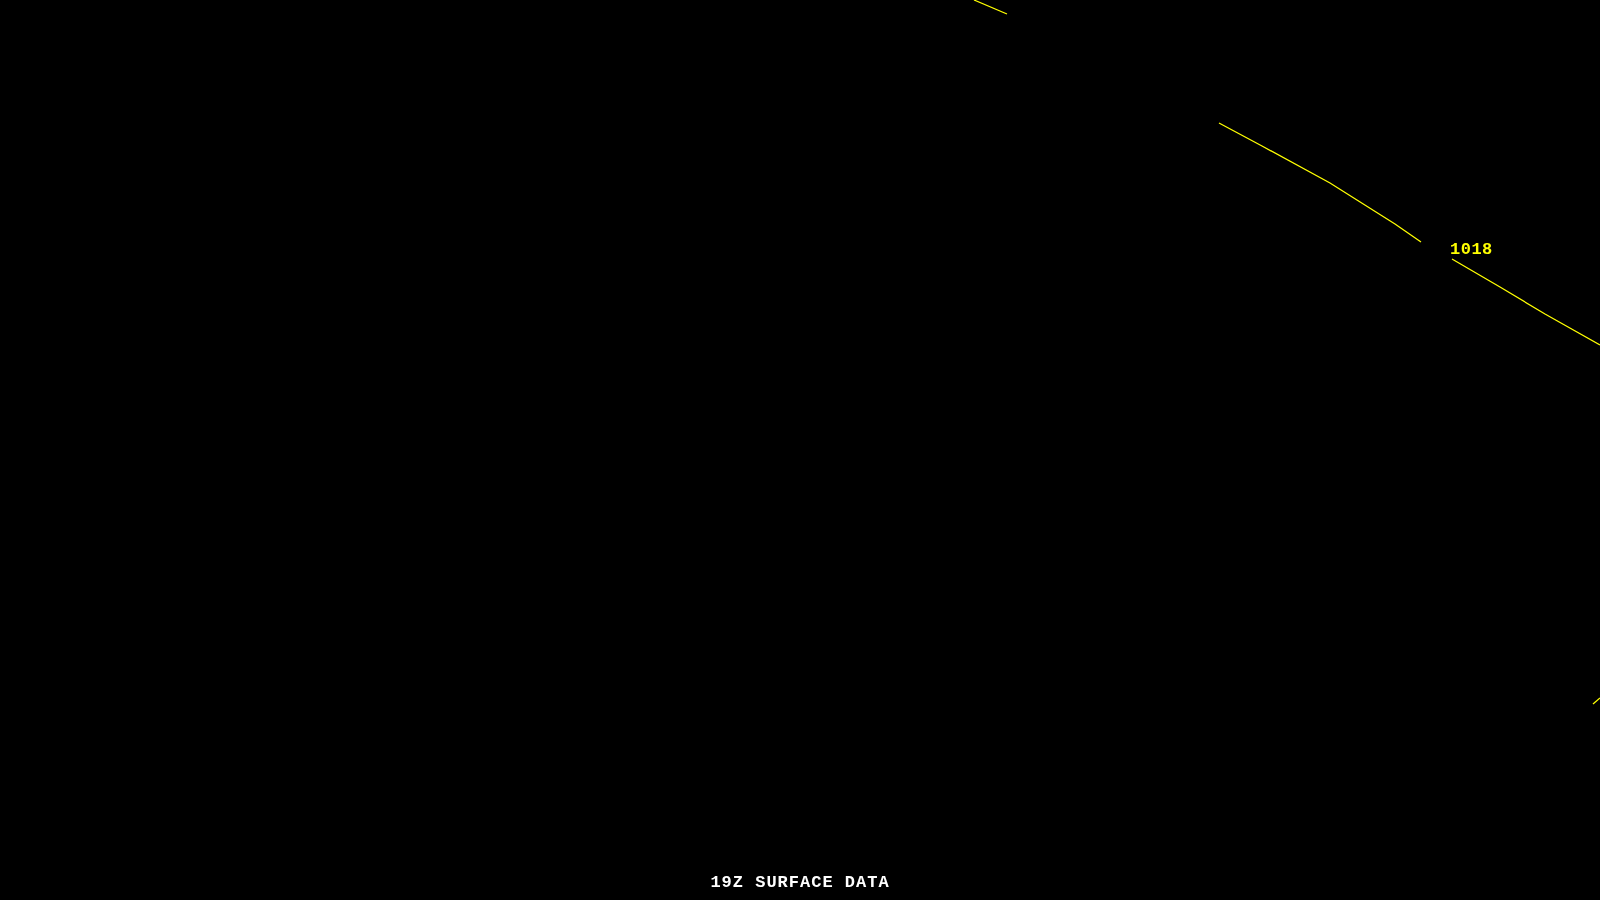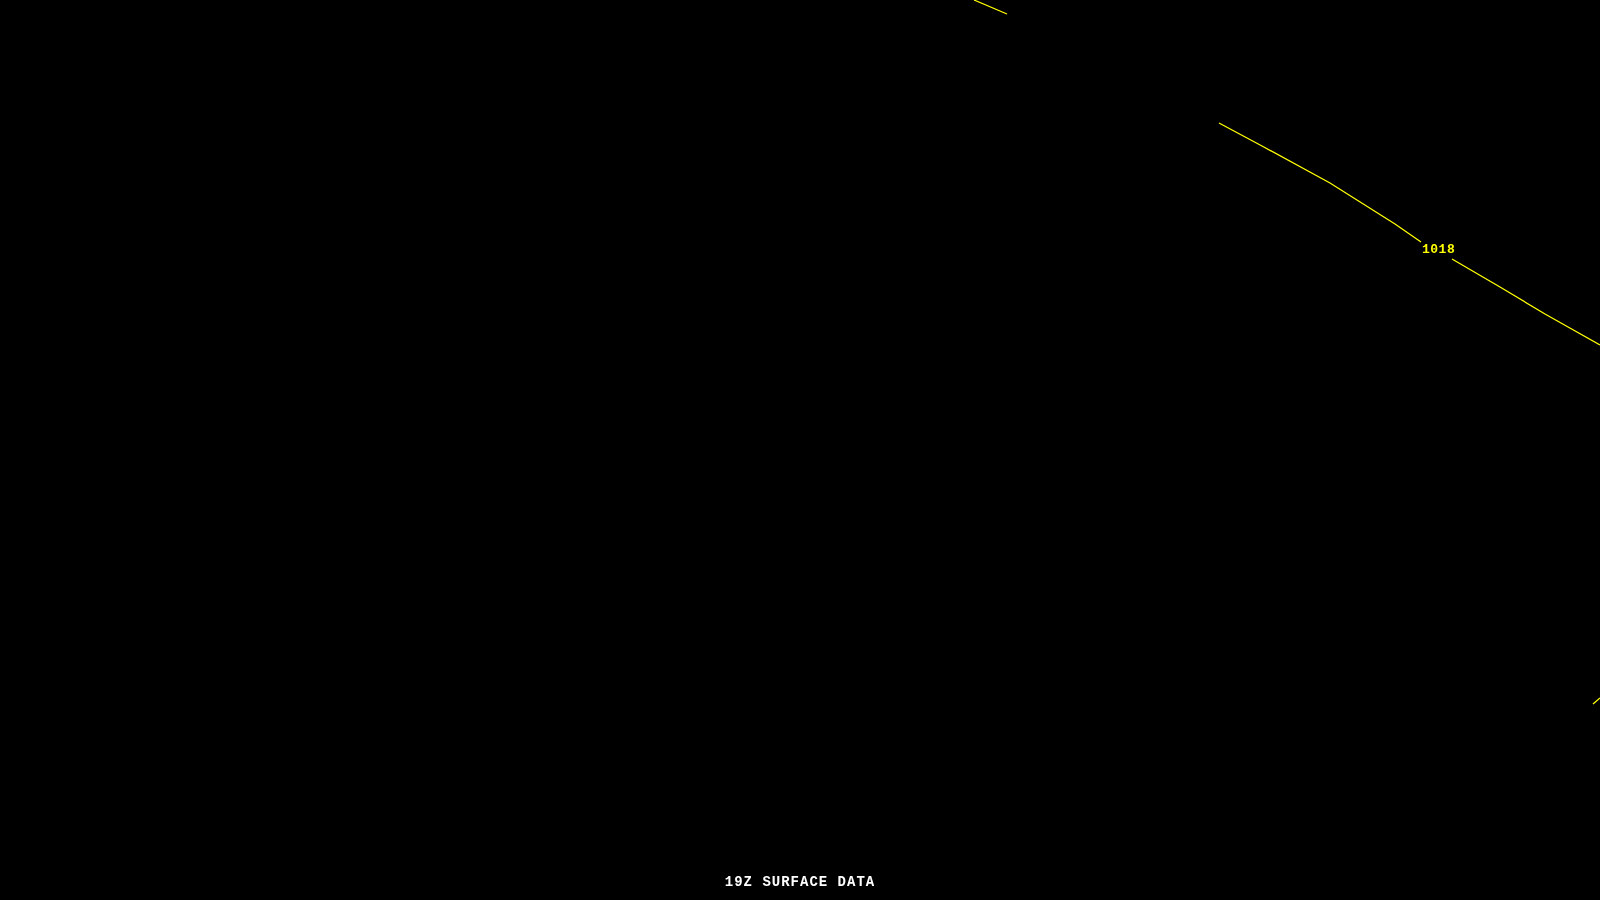--- a/index.html
+++ b/index.html
@@ -16,32 +16,33 @@
   }
   .isobar-svg {
     position: absolute;
     left: 0;
     top: 0;
     width: 1600px;
     height: 900px;
   }
   .isobar-label {
     position: absolute;
-    font-size: 13px;
+    font-size: 17px;
     font-weight: bold;
     line-height: 13px;
     letter-spacing: 0.5px;
     white-space: pre;
+    margin-left: 28px;
   }
   .map-title {
     position: absolute;
     left: 50%;
     top: 876px;
     transform: translateX(-50%);
-    font-size: 14px;
+    font-size: 17px;
     font-weight: bold;
     line-height: 13px;
     letter-spacing: 1px;
     white-space: pre;
   }
 </style>
 </head>
 <body>
 
 <div class="screen" style="background: rgb(0, 0, 0);">

